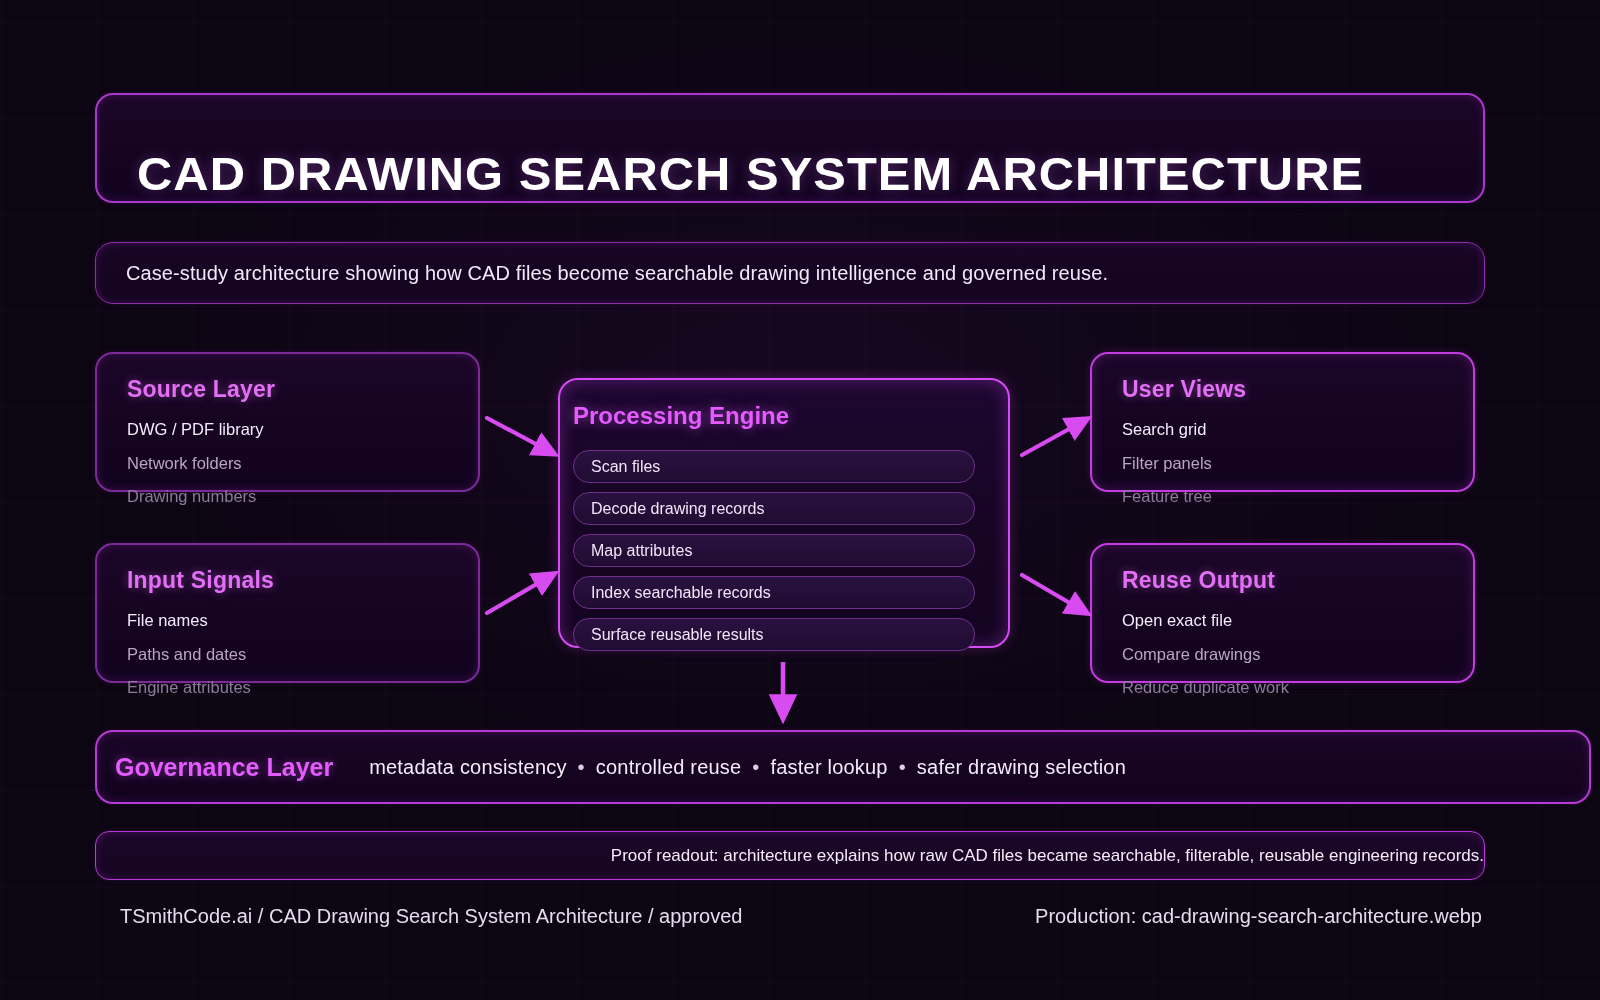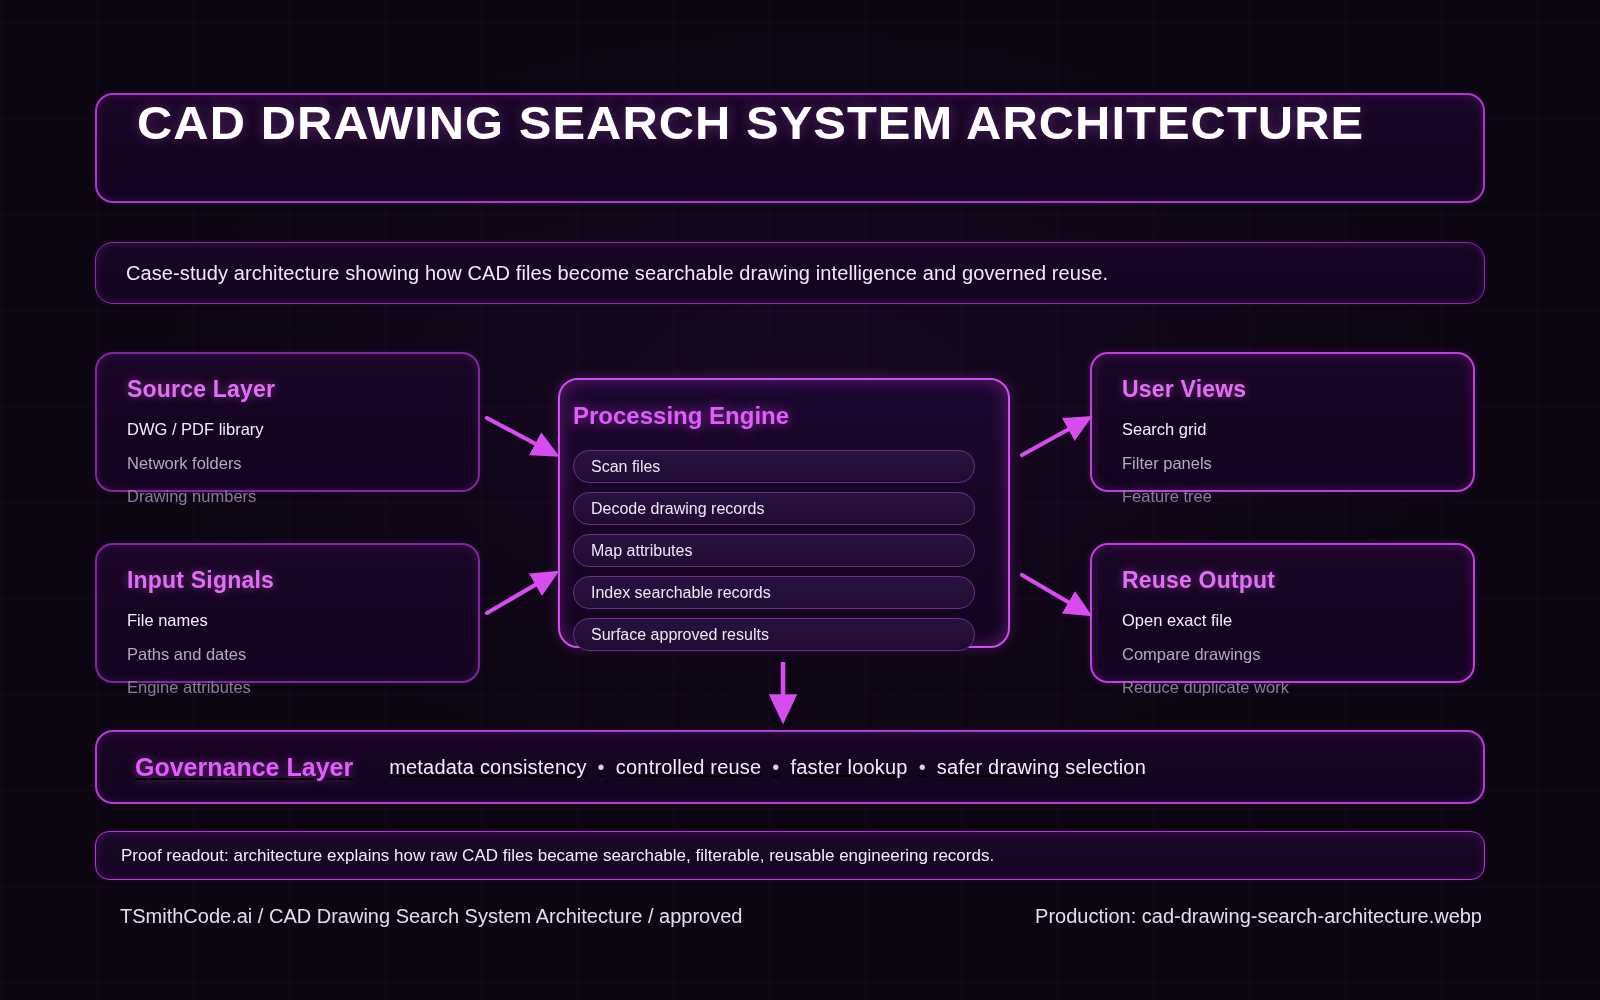--- a/index.html
+++ b/index.html
@@ -35,21 +35,21 @@
     position:absolute;
     border:2px solid #a734c8;
     border-radius:18px;
     background:linear-gradient(180deg, #1b0628 0%, #150420 55%, #120320 100%);
     box-shadow:0 0 10px rgba(190,60,230,0.22) inset, 0 0 6px rgba(190,60,230,0.12);
   }
 
   
   #title-panel {
     left:95px; top:93px; width:1390px; height:110px;
-    display:flex; align-items:flex-start;
+    display:flex; align-items:flex-end;
     padding-left:40px;
     border-color:#ab38cc;
   }
   #title-text {
     font-family:"Liberation Sans Narrow","Liberation Sans",sans-serif;
     font-size:47px;
     font-weight:bold;
     letter-spacing:1.0px;
     color:#ffffff;
     white-space:nowrap;
@@ -131,25 +131,24 @@
     background:linear-gradient(180deg,#2a1140 0%,#200c32 100%);
     display:flex; align-items:center;
     padding-left:17px;
     font-size:16px;
     color:#f0e6f7;
     white-space:nowrap;
   }
 
   
   #gov-panel {
-    left:95px; top:730px; width:1390px; height:74px;
+    left:95px; top:730px; width:1496px; height:74px;
     display:flex; align-items:center;
-    padding-left:38px;
+    padding-left:18px;
     border-color:#b73ad6;
-    text-decoration:underline;
   }
   #gov-title {
     font-family:"Liberation Sans Narrow","Liberation Sans",sans-serif;
     font-size:25px; font-weight:bold;
     color:#e45cff;
     text-shadow:0 0 10px rgba(228,92,255,0.45);
     margin-right:36px;
     white-space:nowrap;
   }
   #gov-items {
@@ -162,20 +161,21 @@
   #gov-items .sep { color:#dcd0e6; padding:0 11px; }
 
   
   #proof-panel {
     left:95px; top:831px; width:1390px; height:49px;
     display:flex; align-items:center;
     padding-left:25px;
     border-color:#b73ad6; border-width:1.8px;
     border-radius:14px;
     background:linear-gradient(180deg,#1c0729 0%,#150421 100%);
+    justify-content:flex-end;
   }
   #proof-text {
     font-family:"Liberation Sans Narrow","Liberation Sans",sans-serif;
     font-size:17px;
     color:#f4ecfa;
   }
 
   
   .footer-text {
     position:absolute; top:905px;
@@ -230,21 +230,21 @@
     <div class="card-item i1">Compare drawings</div>
     <div class="card-item i2">Reduce duplicate work</div>
   </div>
 
   <div class="panel" id="engine-panel">
     <div id="engine-title">Processing Engine</div>
     <div class="engine-pill">Scan files</div>
     <div class="engine-pill">Decode drawing records</div>
     <div class="engine-pill">Map attributes</div>
     <div class="engine-pill">Index searchable records</div>
-    <div class="engine-pill">Surface approved results</div>
+    <div class="engine-pill">Surface reusable results</div>
   </div>
 
   <svg class="arrow-svg" style="left:485px; top:410px; width:80px; height:55px;" viewBox="0 0 80 55">
     <defs>
       <marker id="ah1" markerWidth="7" markerHeight="7" refX="3.2" refY="3.5" orient="auto">
         <path d="M0,0.4 L6.6,3.5 L0,6.6 Z" fill="#d74bf0"></path>
       </marker>
     </defs>
     <line x1="2" y1="8" x2="62" y2="40" stroke="#d74bf0" stroke-width="4.2" marker-end="url(#ah1)" stroke-linecap="round"></line>
   </svg>

